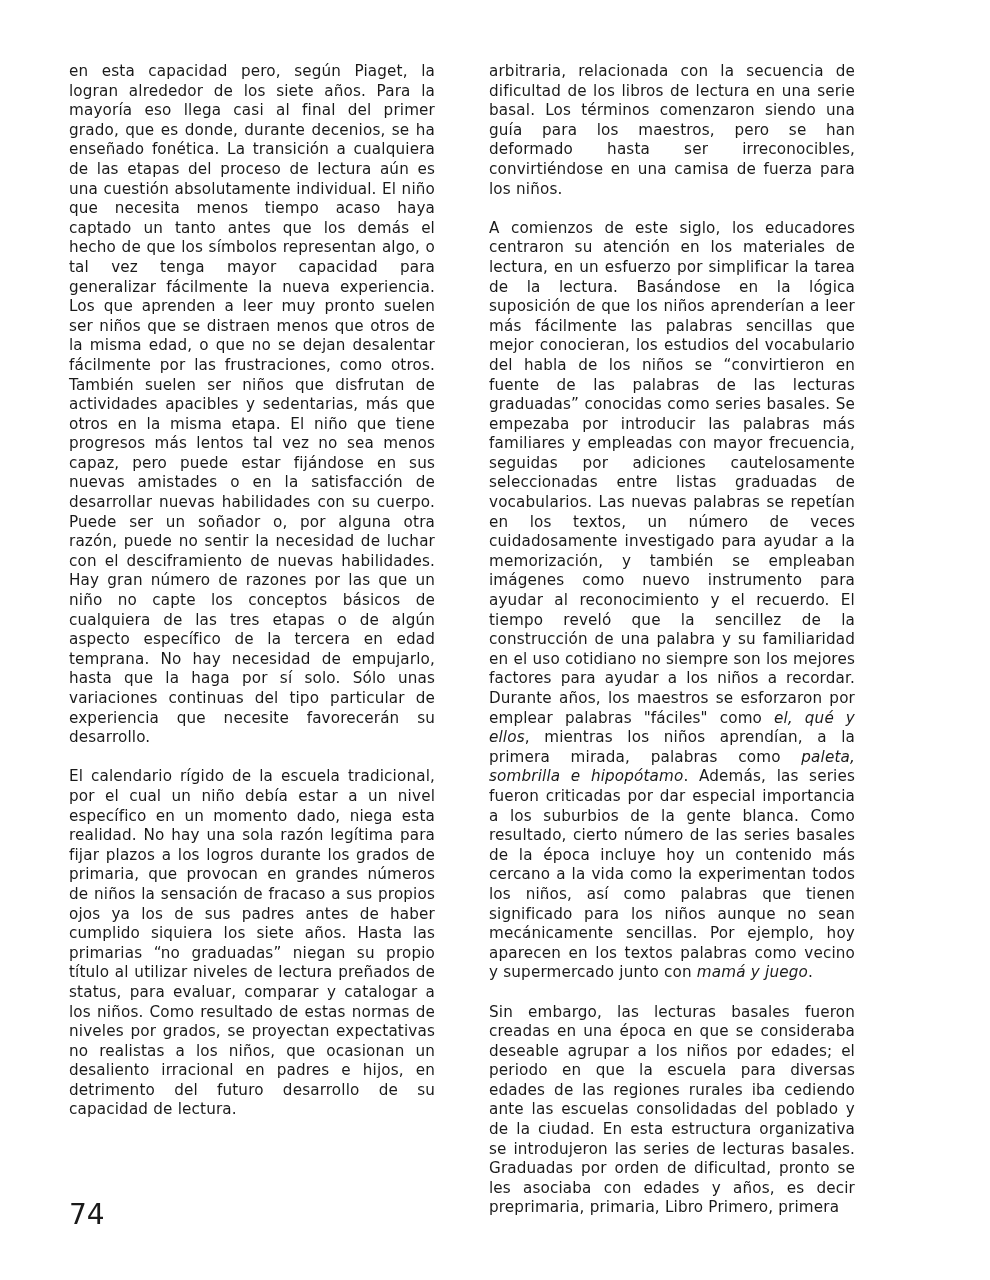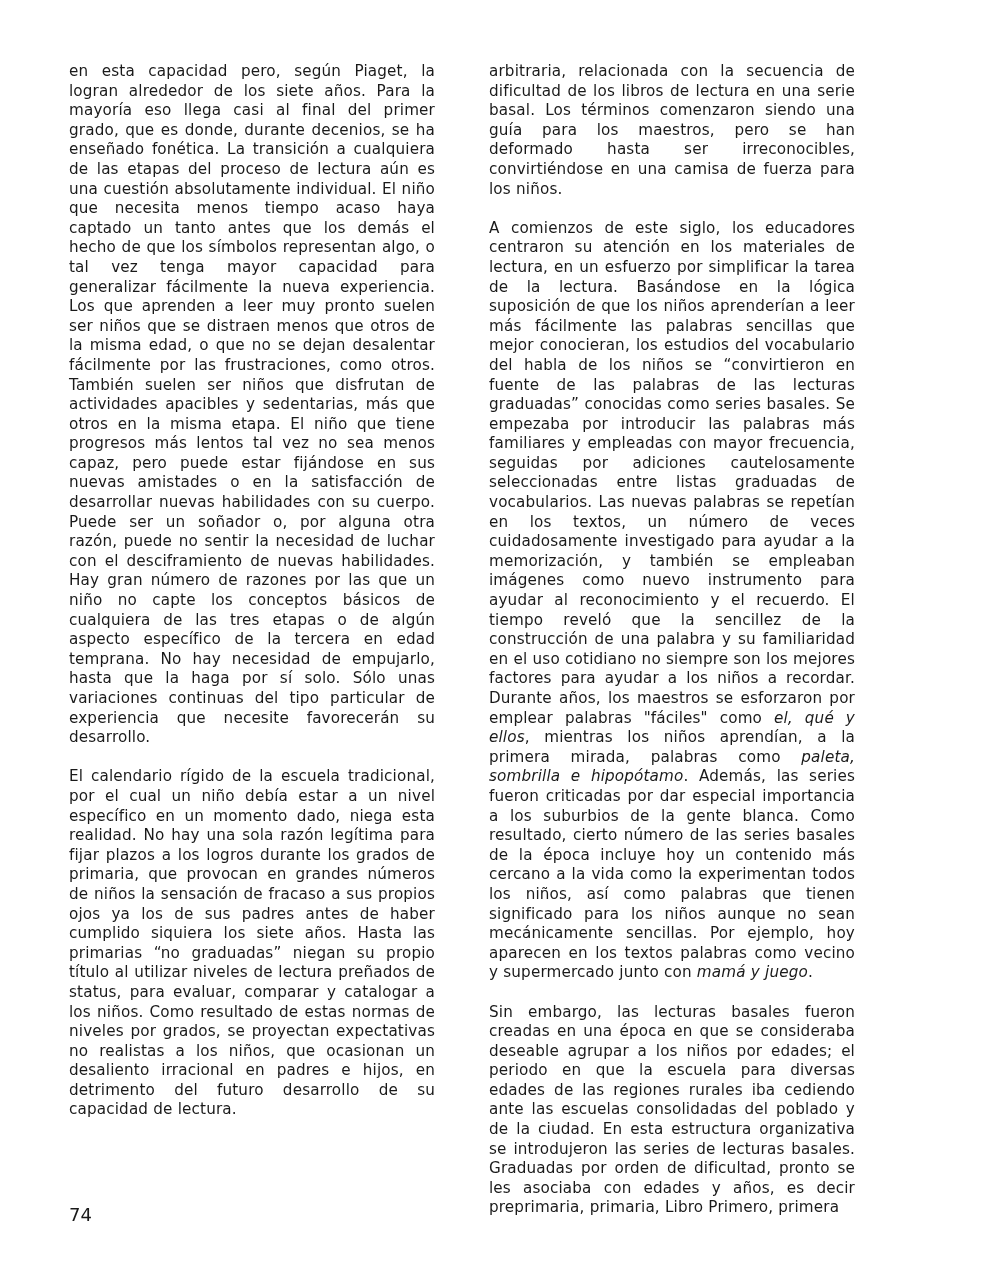--- a/index.html
+++ b/index.html
@@ -42,21 +42,21 @@
   p.para:last-child {
     margin-bottom: 0;
   }
   p.para em {
     font-style: italic;
   }
   .page-number {
     position: absolute;
     left: 69px;
     top: 1202px;
-    font-size: 18px;
+    font-size: 28px;
     line-height: 26px;
     color: #1a1a1a;
     font-family: "DejaVu Sans", sans-serif;
   }
 </style>
 </head>
 <body>
 
 <div class="page">
 

